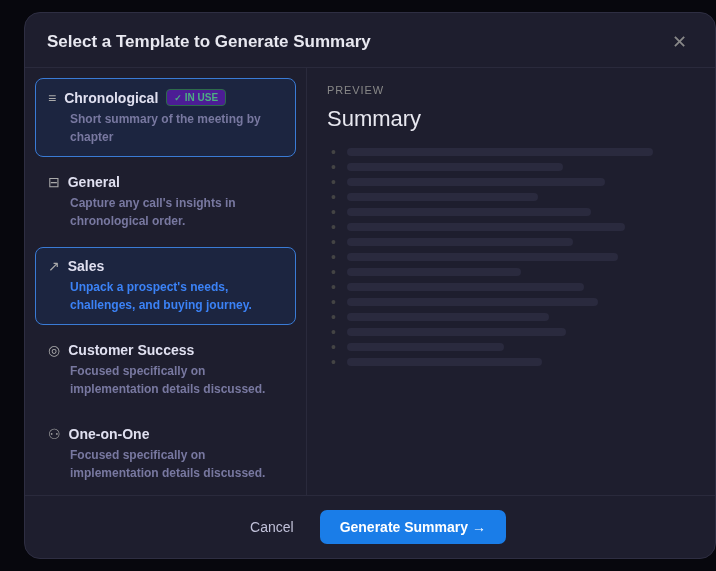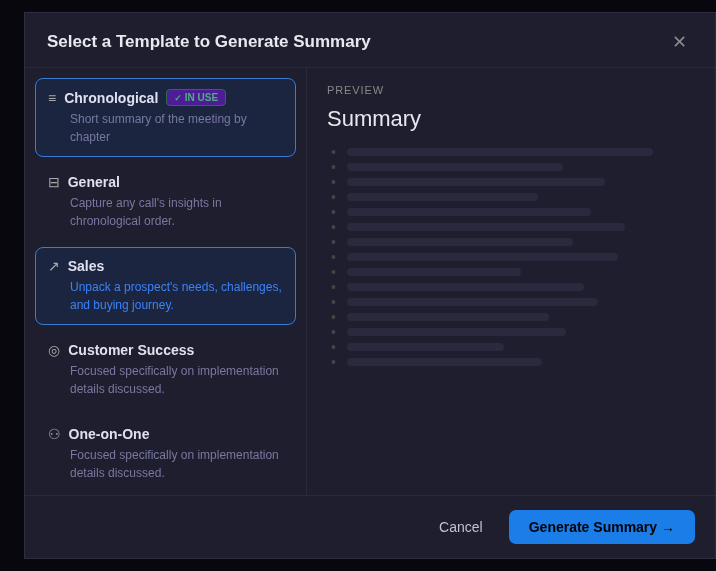--- a/index.html
+++ b/index.html
@@ -15,21 +15,21 @@
     .modal-overlay {
       background: rgba(0,0,0,0.7);
       width: 716px;
       height: 571px;
       display: flex;
       align-items: center;
       justify-content: center;
     }
     .modal {
       background: #1e1e2e;
-      border-radius: 0;
+      border-radius: 16px;
       width: 694px;
       height: 547px;
       display: flex;
       flex-direction: column;
       overflow: hidden;
       border: 1px solid #2e2e42;
       margin-left: 24px;
     }
     .modal-header {
       display: flex;
@@ -107,20 +107,21 @@
     }
     .in-use-badge::before {
       content: '✓';
       font-size: 9px;
     }
     .template-desc {
       color: #7878a0;
       font-size: 12px;
       line-height: 1.5;
       padding-left: 22px;
+      font-weight: bold;
     }
     .template-desc.highlight {
       color: #3b82f6;
     }
     .preview-panel {
       flex: 1;
       padding: 16px 20px;
       overflow-y: auto;
     }
     .preview-label {
@@ -154,38 +155,38 @@
       color: #444;
       font-size: 14px;
       margin-left: -16px;
       margin-right: 8px;
     }
     .preview-lines-container {
       padding-left: 20px;
     }
     .modal-footer {
       display: flex;
-      justify-content: flex-end;
+      justify-content: center;
       align-items: center;
       gap: 10px;
       padding: 14px 20px;
       border-top: 1px solid #2a2a3c;
     }
     .cancel-btn {
       background: none;
       border: none;
       color: #c0c0d8;
       font-size: 14px;
       padding: 8px 16px;
       border-radius: 6px;
       cursor: pointer;
     }
     .generate-btn {
       background: #1a7de8;
-      color: #000000;
+      color: #ffffff;
       border: none;
       border-radius: 7px;
       padding: 9px 20px;
       font-size: 14px;
       font-weight: 600;
       cursor: pointer;
       display: flex;
       align-items: center;
       gap: 6px;
     }

